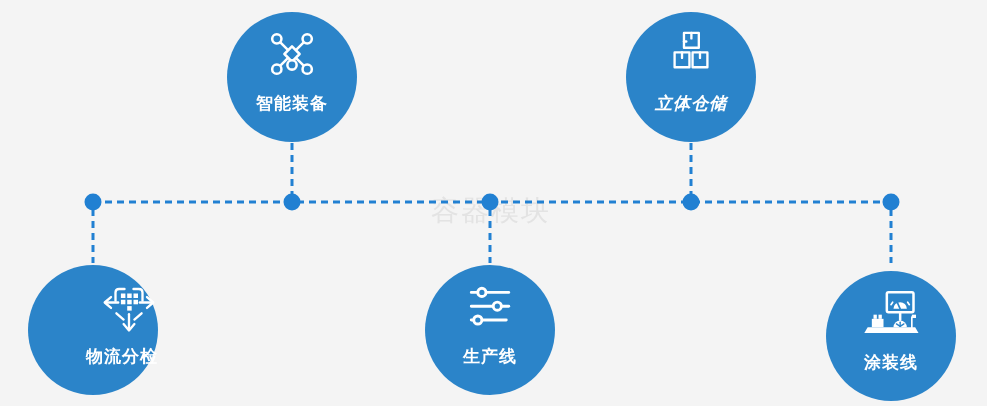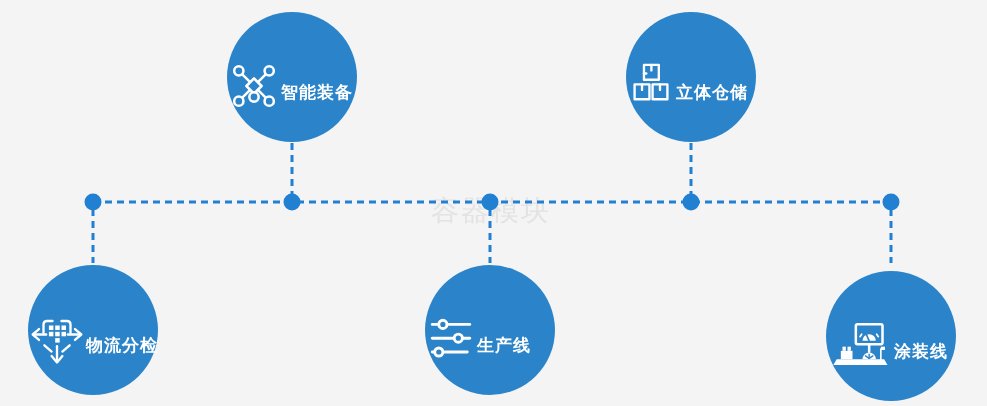--- a/index.html
+++ b/index.html
@@ -43,41 +43,42 @@
     fill:var(--connector);
     stroke:none;
   }
   .node{
     position:absolute;
     width:130px;height:130px;
     border-radius:50%;
     background:var(--node);
     z-index:3;
     display:flex;
+    flex-direction:column;
     align-items:center;
     padding-top:17px;
     cursor:pointer;
   }
   .node .iconbox{
     height:50px;
     display:flex;
     align-items:center;
     justify-content:center;
   }
   .node .label{
     margin-top:13px;
     color:var(--label);
     font-size:17px;
     font-weight:bold;
     letter-spacing:1px;
     white-space:nowrap;
   }
   .n-equip{left:227px;top:12px;}
-  .n-store{left:626px;top:12px;}
-  .n-logis{left:28px;top:265px;}
+  .n-store{left:626px;top:12px;font-style:italic;}
+  .n-logis{left:28px;top:265px;align-items:flex-end;}
   .n-prod {left:425px;top:265px;align-items:center;}
   .n-paint{left:826px;top:271px;}
 
   .icon .wline{stroke:#ffffff;fill:none;stroke-linecap:round;stroke-linejoin:round;}
   .icon .wfill{fill:#ffffff;stroke:none;}
   .icon .nodefill{fill:var(--node);}
   .icon .bline{stroke:var(--node);fill:none;stroke-linecap:round;}
 </style>
 </head>
 <body>

